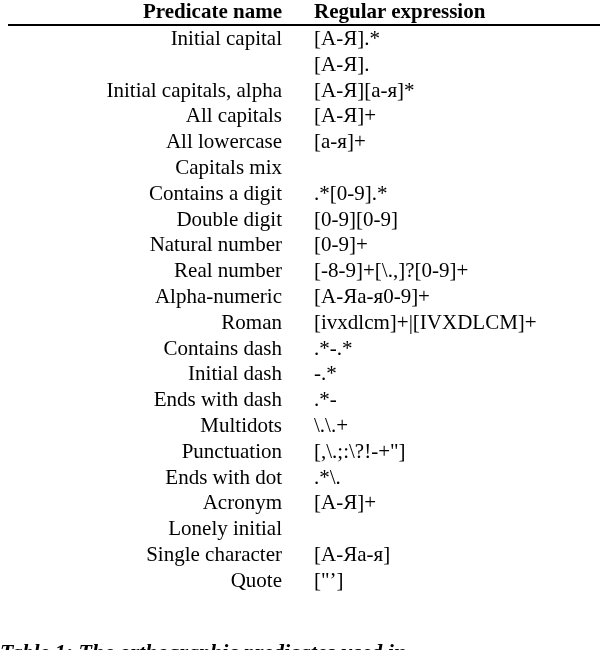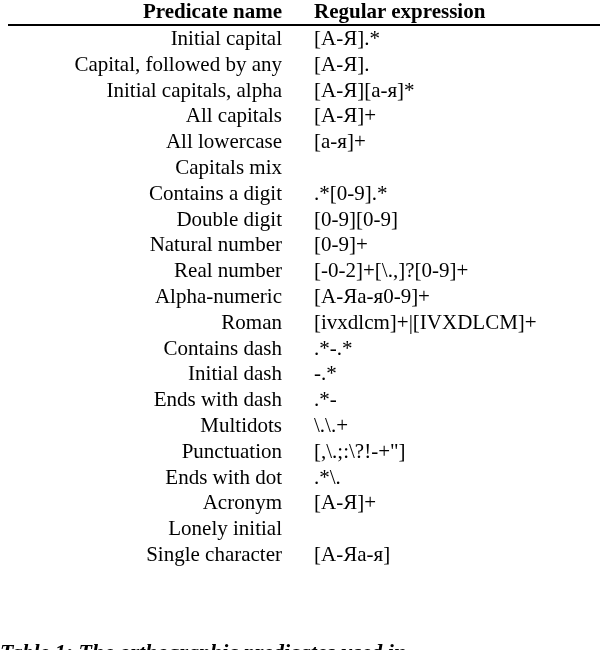--- a/index.html
+++ b/index.html
@@ -101,21 +101,20 @@
     <span class="hdr hdr-right">Regular expression</span>
   </div>
   <div class="rule"></div>
 
   <div class="rows">
     <div class="row">
       <span class="cell cell-name">Initial capital</span>
       <span class="cell cell-regex">[А-Я].*</span>
     </div>
     <div class="row">
-      <span class="cell cell-name">Capital, followed by any</span>
       <span class="cell cell-regex">[А-Я].</span>
     </div>
     <div class="row">
       <span class="cell cell-name">Initial capitals, alpha</span>
       <span class="cell cell-regex">[А-Я][а-я]*</span>
     </div>
     <div class="row">
       <span class="cell cell-name">All capitals</span>
       <span class="cell cell-regex">[А-Я]+</span>
     </div>
@@ -133,21 +132,21 @@
     <div class="row">
       <span class="cell cell-name">Double digit</span>
       <span class="cell cell-regex">[0-9][0-9]</span>
     </div>
     <div class="row">
       <span class="cell cell-name">Natural number</span>
       <span class="cell cell-regex">[0-9]+</span>
     </div>
     <div class="row">
       <span class="cell cell-name">Real number</span>
-      <span class="cell cell-regex">[-0-2]+[\.,]?[0-9]+</span>
+      <span class="cell cell-regex">[-8-9]+[\.,]?[0-9]+</span>
     </div>
     <div class="row">
       <span class="cell cell-name">Alpha-numeric</span>
       <span class="cell cell-regex">[А-Яа-я0-9]+</span>
     </div>
     <div class="row">
       <span class="cell cell-name">Roman</span>
       <span class="cell cell-regex">[ivxdlcm]+|[IVXDLCM]+</span>
     </div>
     <div class="row">
@@ -178,16 +177,20 @@
       <span class="cell cell-name">Acronym</span>
       <span class="cell cell-regex">[А-Я]+</span>
     </div>
     <div class="row">
       <span class="cell cell-name">Lonely initial</span>
     </div>
     <div class="row">
       <span class="cell cell-name">Single character</span>
       <span class="cell cell-regex">[А-Яа-я]</span>
     </div>
+    <div class="row">
+      <span class="cell cell-name">Quote</span>
+      <span class="cell cell-regex">["’]</span>
+    </div>
   </div>
 </div>
 
 <div class="caption">Table 1: The orthographic predicates used in</div>
 
 </body></html>

